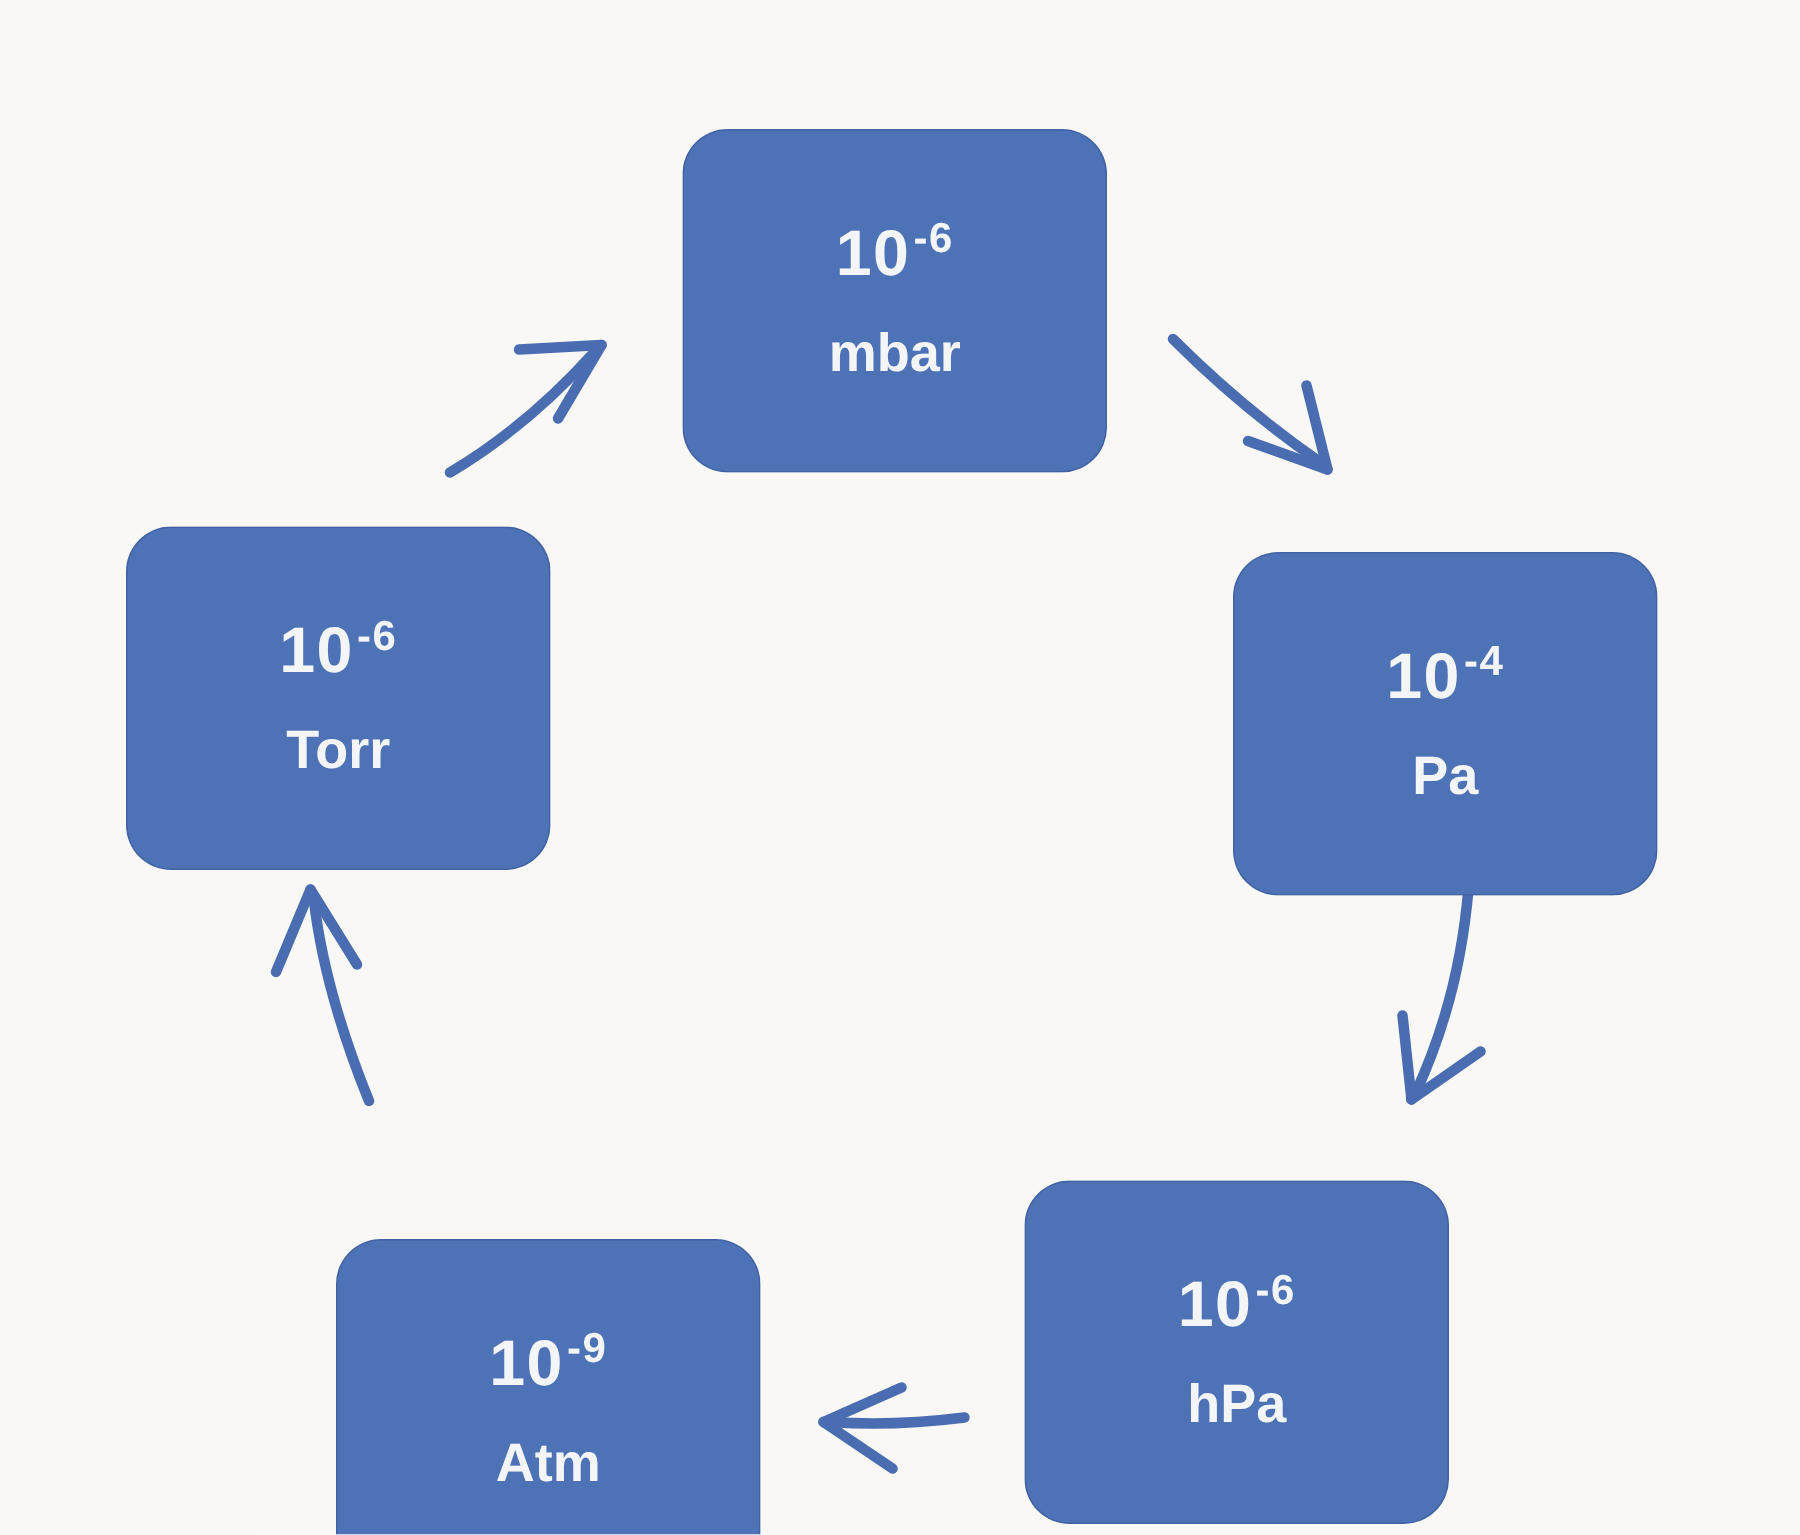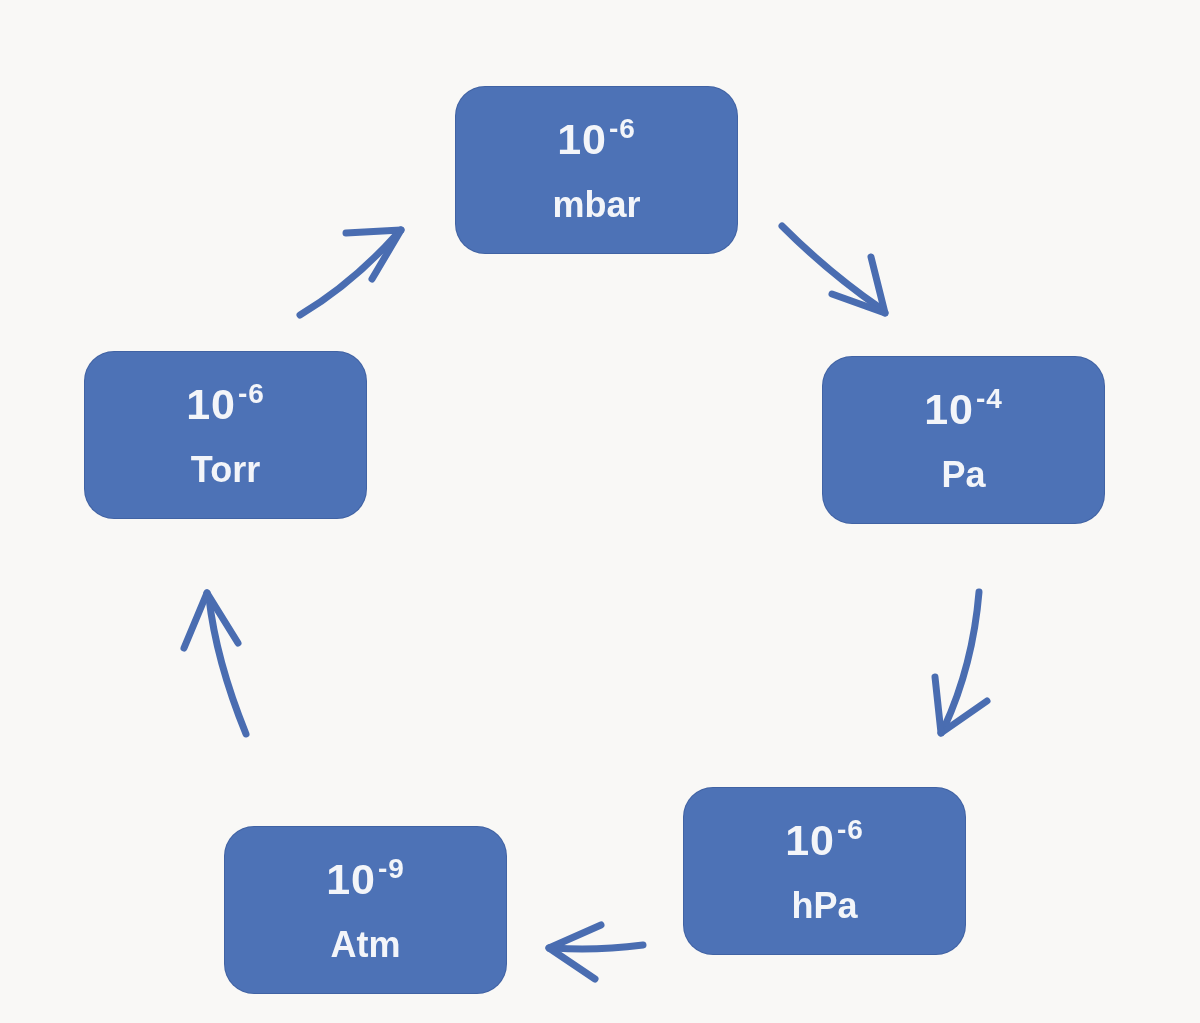--- a/index.html
+++ b/index.html
@@ -16,21 +16,21 @@
   .canvas {
     position: relative;
     width: 1200px;
     height: 1023px;
     background: var(--background);
     overflow: hidden;
   }
   .node {
     position: absolute;
     width: 283px;
-    height: 168px;
+    height: 229px;
     background: var(--node-fill);
     border: 1px solid rgba(30, 55, 110, 0.25);
     border-radius: 30px;
     color: var(--node-text);
     display: flex;
     flex-direction: column;
     align-items: center;
     justify-content: center;
     gap: 26px;
     text-align: center;
@@ -49,21 +49,21 @@
     top: -0.55em;
     vertical-align: baseline;
     margin-left: 2px;
   }
   .node .unit {
     font-size: 36px;
     font-weight: 700;
     line-height: 1;
   }
   .node-mbar { left: 455px; top: 86px; }
-  .node-pa   { left: 822px; top: 356px; }
+  .node-pa   { left: 822px; top: 368px; }
   .node-hpa  { left: 683px; top: 787px; }
   .node-atm  { left: 224px; top: 826px; }
   .node-torr { left: 84px;  top: 351px; }
 
   svg.arrows {
     position: absolute;
     left: 0; top: 0;
     width: 1200px;
     height: 1023px;
     pointer-events: none;

